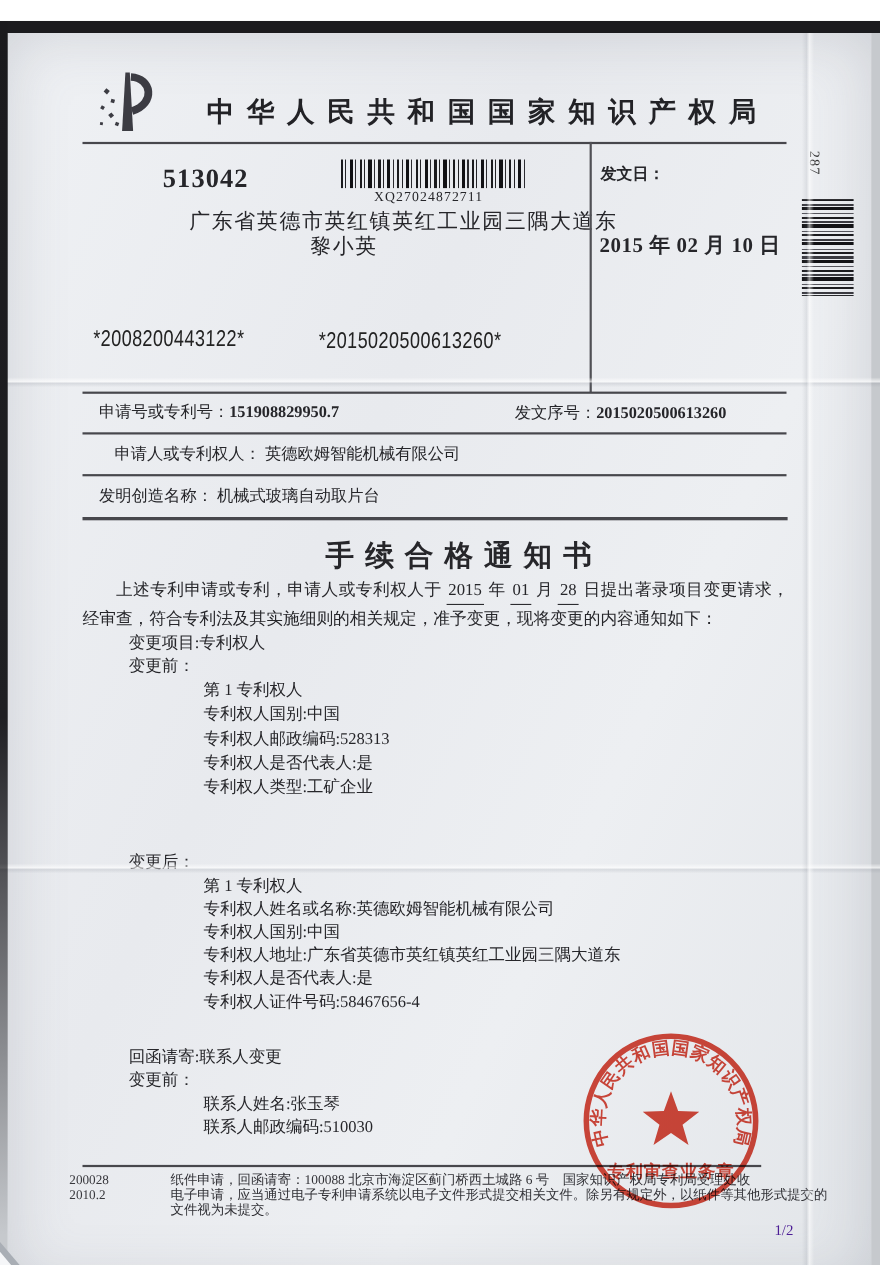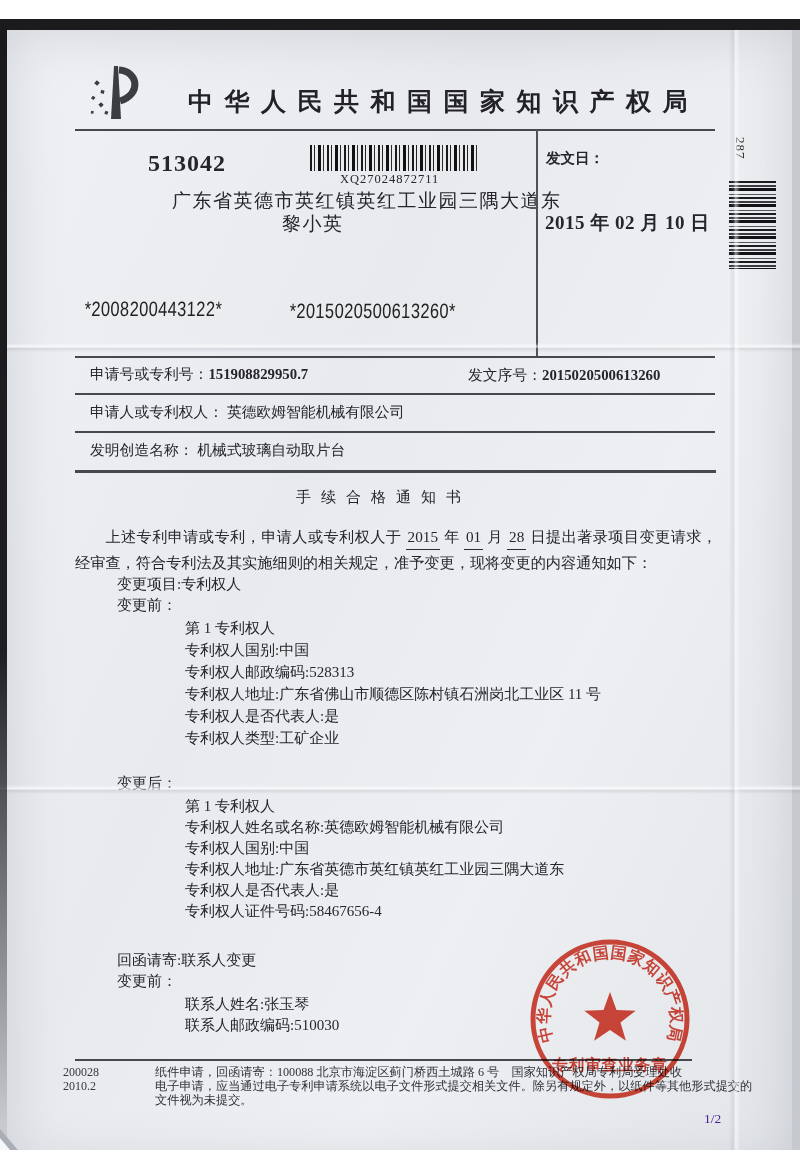--- a/index.html
+++ b/index.html
@@ -20,21 +20,21 @@
   .bc-side{background:repeating-linear-gradient(180deg,#1c1c1f 0 2px,rgba(0,0,0,0) 2px 4px,#3a3a40 4px 6px,rgba(0,0,0,0) 6px 7px,#131316 7px 10px,rgba(0,0,0,0) 10px 13px,#55555c 13px 14px,rgba(0,0,0,0) 14px 16px);}
   .bc-label{font-size:12.5px;letter-spacing:1px;}
   .addr{font-size:19px;letter-spacing:1.5px;}
   .date-label{font-size:14.5px;font-weight:700;}
   .date-val{font-size:19px;font-weight:700;letter-spacing:.5px;white-space:nowrap;}
   .side-code{font-size:13px;transform:rotate(90deg);transform-origin:left top;letter-spacing:1px;color:#333;}
   .ocr{font-family:"Liberation Sans","DejaVu Sans",sans-serif;font-size:20px;color:#222;
        transform:scale(.82,1.04) skewX(-2deg);transform-origin:left top;white-space:nowrap;letter-spacing:.5px;}
   .row-label{font-size:14.8px;}
   .row-val-b{font-weight:700;}
-  .notice-title{font-size:15px;font-weight:400;letter-spacing:10px;white-space:nowrap;text-align:right;}
+  .notice-title{font-size:26px;font-weight:700;letter-spacing:10px;white-space:nowrap;text-align:right;}
   .para{font-size:15.2px;line-height:25px;text-align:justify;text-indent:2em;}
   .u{display:inline-block;border-bottom:1.5px solid #2c2c30;padding:0 2px;text-indent:0;}
   .item-line{font-size:15px;white-space:nowrap;}
   .detail div{font-size:15px;line-height:22px;white-space:nowrap;}
   .detail2 div{font-size:15px;line-height:21px;white-space:nowrap;}
   .foot-small{font-size:12px;line-height:14px;color:#38383d;}
   .foot-text{font-size:12.2px;line-height:14px;color:#313136;white-space:nowrap;}
   .pageno{font-size:13.5px;color:#4c1d95;}
   .seal{mix-blend-mode:multiply;opacity:.92;z-index:8;}
   .crease-h{position:absolute;left:0;width:800px;height:9px;pointer-events:none;z-index:4;
@@ -84,41 +84,40 @@
   <div class="abs ocr" style="left:290px;top:280px;">*2015020500613260*</div>
 
   <div class="rule" style="left:75px;top:337px;width:640px;"></div>
   <div class="abs row-label" style="left:90px;top:346px;">
     <span>申请号或专利号：</span><span class="row-val-b">151908829950.7</span>
   </div>
   <div class="abs row-label" style="left:468px;top:347px;">
     <span>发文序号：</span><span class="row-val-b">2015020500613260</span>
   </div>
   <div class="rule" style="left:75px;top:374px;width:640px;"></div>
-  <div class="abs row-label" style="left:90px;top:384px;">
+  <div class="abs row-label" style="left:104px;top:384px;">
     <span>申请人或专利权人：</span>&nbsp;<span>英德欧姆智能机械有限公司</span>
   </div>
   <div class="rule" style="left:75px;top:412px;width:640px;"></div>
   <div class="abs row-label" style="left:90px;top:422px;">
     <span>发明创造名称：</span>&nbsp;<span>机械式玻璃自动取片台</span>
   </div>
   <div class="rule" style="left:75px;top:451px;width:641px;height:2.5px;"></div>
 
   <div class="abs notice-title" style="left:296px;top:469px;">手续合格通知书</div>
   <div class="abs para" style="left:75px;top:505px;width:642px;">
     <span>上述专利申请或专利，申请人或专利权人于 </span><span class="u">2015</span><span> 年 </span><span class="u">01</span><span> 月 </span><span class="u">28</span><span> 日提出著录项目变更请求，经审查，符合专利法及其实施细则的相关规定，准予变更，现将变更的内容通知如下：</span>
   </div>
 
   <div class="abs item-line" style="left:117px;top:556px;">变更项目:专利权人</div>
   <div class="abs item-line" style="left:117px;top:577px;">变更前：</div>
   <div class="abs detail" style="left:185px;top:598px;">
     <div>第 1 专利权人</div>
     <div>专利权人国别:中国</div>
     <div>专利权人邮政编码:528313</div>
-    <div>专利权人地址:广东省佛山市顺德区陈村镇石洲岗北工业区 11 号</div>
     <div>专利权人是否代表人:是</div>
     <div>专利权人类型:工矿企业</div>
   </div>
 
   <div class="abs item-line" style="left:117px;top:755px;">变更后：</div>
   <div class="abs detail2" style="left:185px;top:777px;">
     <div>第 1 专利权人</div>
     <div>专利权人姓名或名称:英德欧姆智能机械有限公司</div>
     <div>专利权人国别:中国</div>
     <div>专利权人地址:广东省英德市英红镇英红工业园三隅大道东</div>

